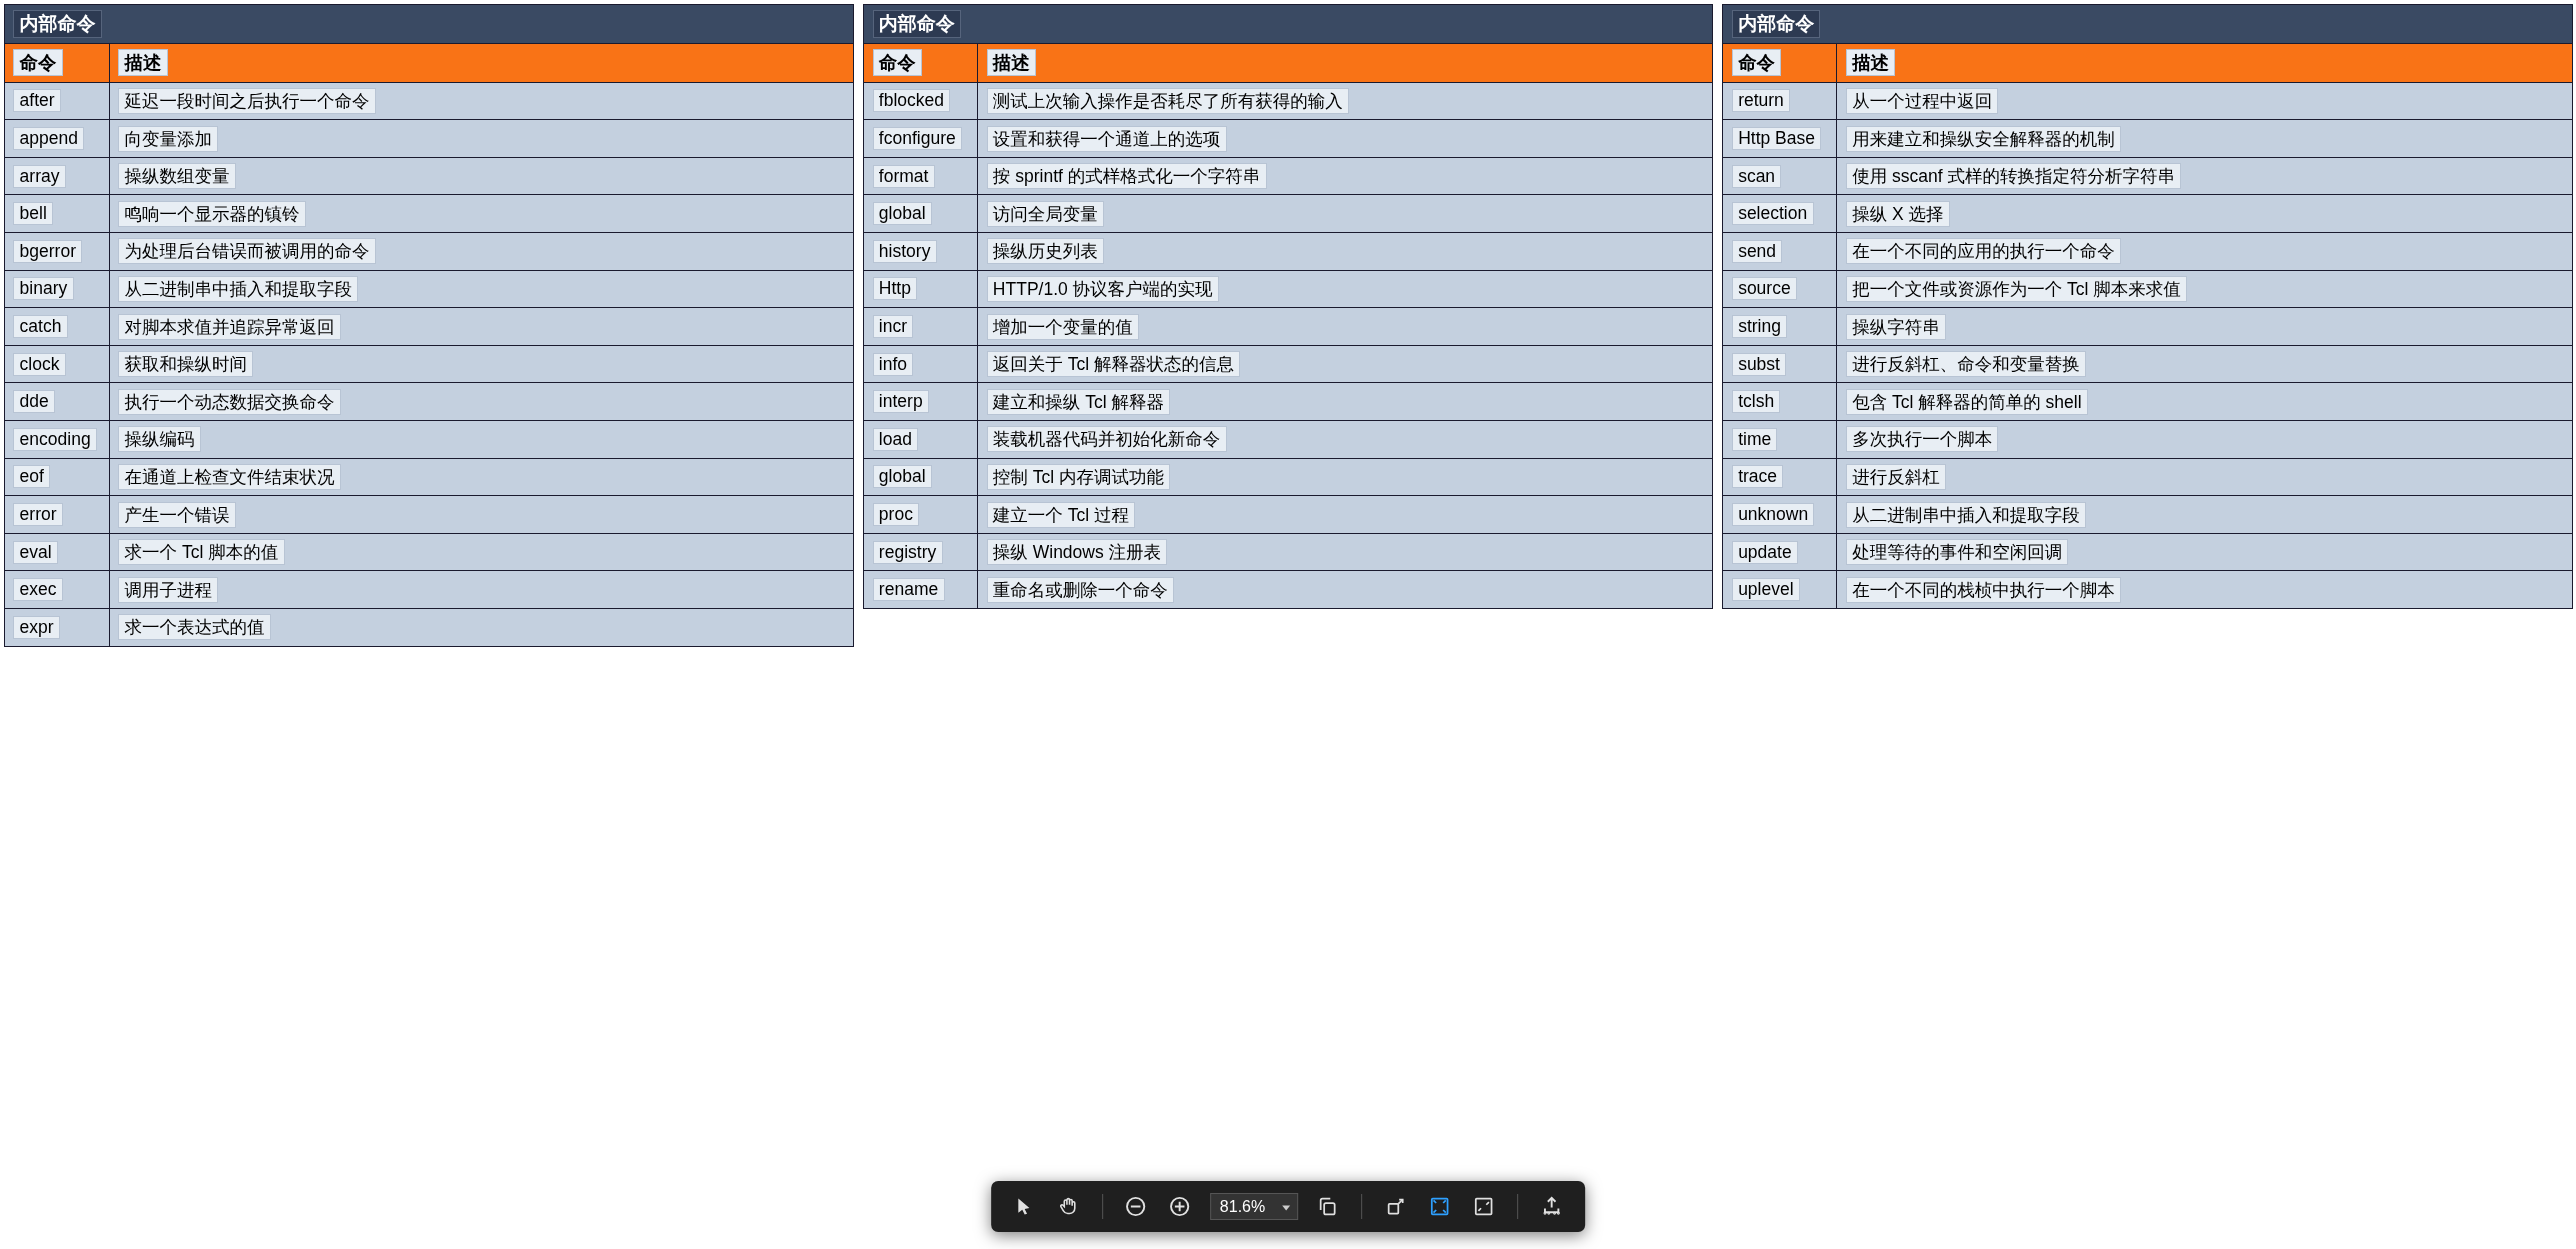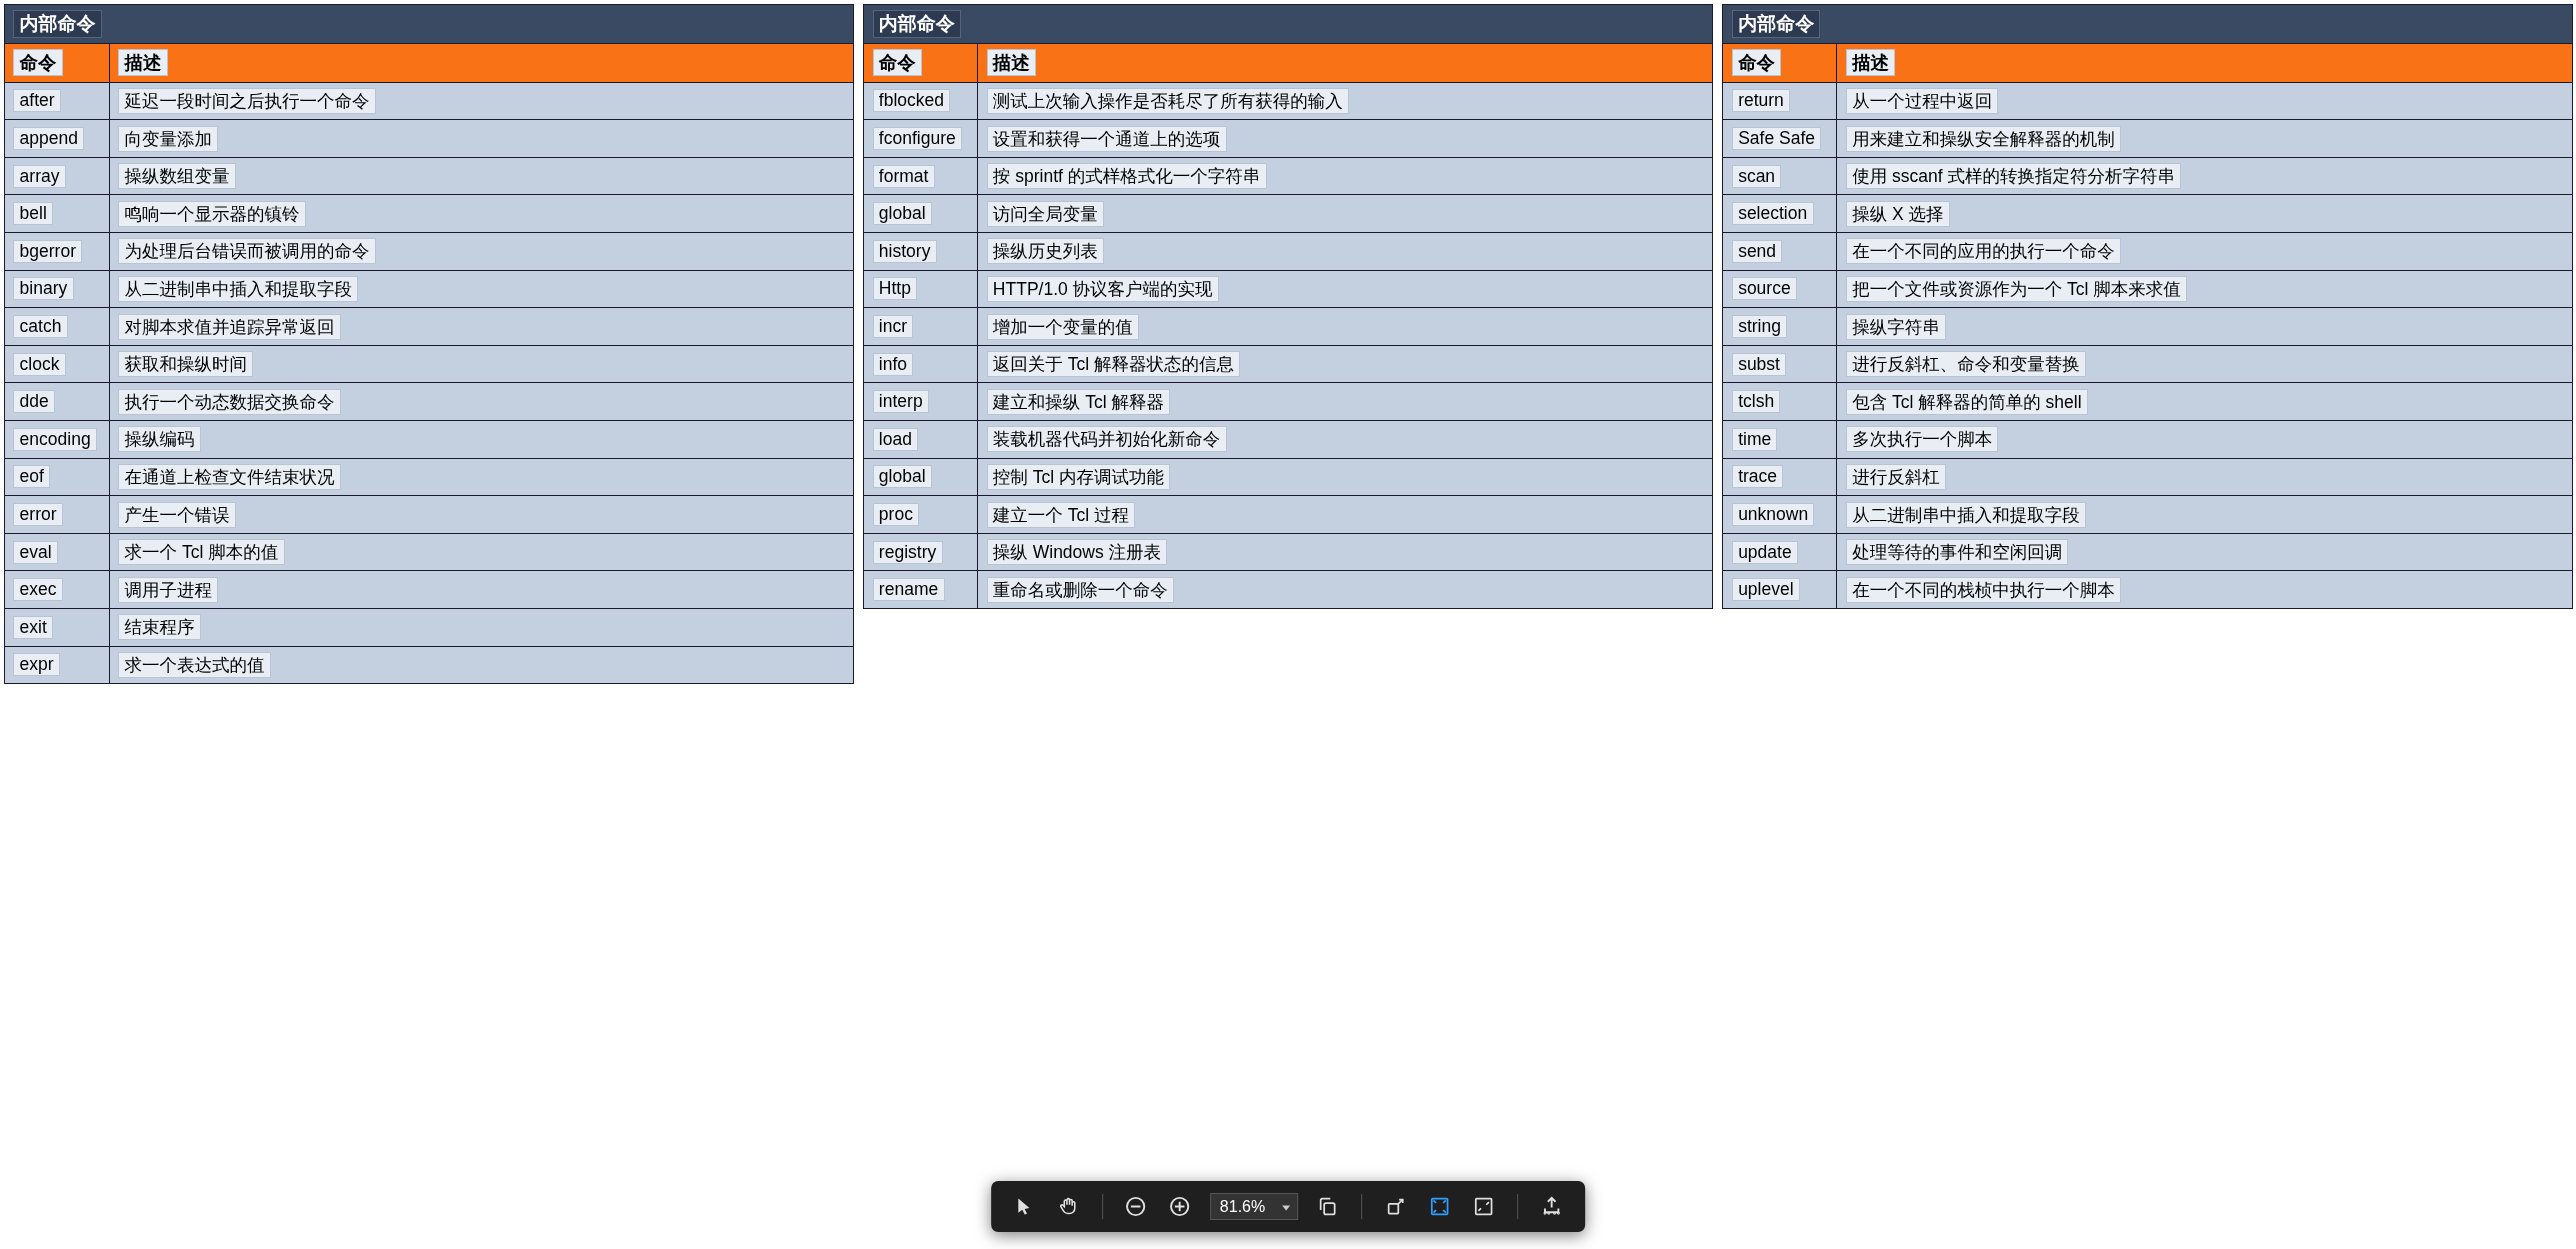--- a/index.html
+++ b/index.html
@@ -182,24 +182,20 @@
           </tr>
           <tr class="data-row">
             <td class="cmd-col"><span class="tag">eval</span></td>
             <td><span class="tag">求一个 Tcl 脚本的值</span></td>
           </tr>
           <tr class="data-row">
             <td class="cmd-col"><span class="tag">exec</span></td>
             <td><span class="tag">调用子进程</span></td>
           </tr>
           <tr class="data-row">
-            <td class="cmd-col"><span class="tag">exit</span></td>
-            <td><span class="tag">结束程序</span></td>
-          </tr>
-          <tr class="data-row">
             <td class="cmd-col"><span class="tag">expr</span></td>
             <td><span class="tag">求一个表达式的值</span></td>
           </tr>
         </tbody>
     </table>
   </div>
 
   <div class="col col2">
     <table class="tbl">
       <tbody>
@@ -282,21 +278,21 @@
         <td class="cmd-col"><span class="tag">命令</span></td>
         <td><span class="tag">描述</span></td>
       </tr>
       </tbody>
         <tbody id="tb2">
           <tr class="data-row">
             <td class="cmd-col"><span class="tag">return</span></td>
             <td><span class="tag">从一个过程中返回</span></td>
           </tr>
           <tr class="data-row">
-            <td class="cmd-col"><span class="tag">Safe Safe</span></td>
+            <td class="cmd-col"><span class="tag">Http Base</span></td>
             <td><span class="tag">用来建立和操纵安全解释器的机制</span></td>
           </tr>
           <tr class="data-row">
             <td class="cmd-col"><span class="tag">scan</span></td>
             <td><span class="tag">使用 sscanf 式样的转换指定符分析字符串</span></td>
           </tr>
           <tr class="data-row">
             <td class="cmd-col"><span class="tag">selection</span></td>
             <td><span class="tag">操纵 X 选择</span></td>
           </tr>

